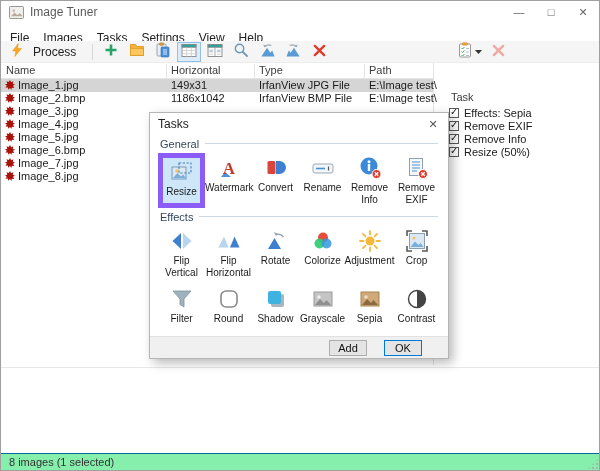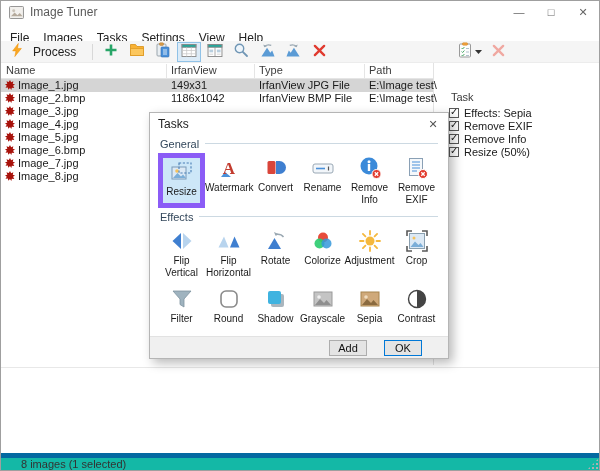--- a/index.html
+++ b/index.html
@@ -44,21 +44,21 @@
 
   
   .taskpanel { position:absolute; top:62px; left:440px; right:0; bottom:105px; background:#fff;margin-top:27px; }
   .taskpanel .tp-header { height:16px; padding-left:10px; font-size:11px; color:#3c3c3c; padding-top:1px; }
   .titem { height:13px; display:flex; align-items:center; padding-left:8px; font-size:11px; gap:5px; }
   .cb { width:10px; height:10px; border:1px solid #5a5a5a; background:#fff; position:relative; flex:0 0 auto; }
   .cb .mark { position:absolute; left:0px; top:-3px; font-size:10px; color:#1a1a1a; }
 
   
   .lowerpane { position:absolute; left:0; right:0; top:366px; height:88px; background:#fff; border-top:1px solid #e8e8e8; }
-  .statusbar { position:absolute; left:0; right:0; bottom:0; height:17px; background:#14b8a6; border-top:5px solid #0369a1; font-size:11px; color:#333; display:flex; align-items:center; padding-left:20px; }
+  .statusbar { position:absolute; left:0; right:0; bottom:0; height:17px; background:#86efac; border-top:1px solid #0369a1; font-size:11px; color:#333; display:flex; align-items:center; padding-left:8px; }
   .grip { position:absolute; right:1px; bottom:1px; width:10px; height:10px;
           background:radial-gradient(circle at 1px 1px,#b0b0b0 1px,transparent 1.2px);
           background-size:4px 4px; clip-path:polygon(100% 0,100% 100%,0 100%); }
 
   
   .dialog { position:absolute; left:148px; top:111px; width:300px; height:247px; background:#fff; border:1px solid #b5b5b5; box-shadow:4px 4px 10px rgba(0,0,0,0.28); z-index:10; }
   .dlg-titlebar { height:22px; display:flex; align-items:center; padding-left:8px; }
   .dlg-title { font-size:12px; color:#222; }
   .dlg-close { margin-left:auto; width:30px; height:22px; display:flex; align-items:center; justify-content:center; color:#555; font-size:11px; }
   .dlg-body { padding:0 8px; }
@@ -193,21 +193,21 @@
           <span><svg viewBox="0 0 14 14" width="13" height="13">
               <path d="M2 2L12 12M12 2L2 12" stroke="#f0a8a1" stroke-width="2.5" stroke-linecap="round"></path>
             </svg></span>
         </div>
     </div>
   </div>
 
   <div class="filelist">
     <div class="list-header" id="list-header">
         <span class="hcol" style="left: 5px;">Name</span>
-        <span class="hcol" style="left: 170px;">IrfanView</span>
+        <span class="hcol" style="left: 170px;">Horizontal</span>
         <span class="hcol" style="left: 258px;">Type</span>
         <span class="hcol" style="left: 368px;">Path</span>
         <span class="hsep" style="left: 165px;"></span>
         <span class="hsep" style="left: 253px;"></span>
         <span class="hsep" style="left: 363px;"></span>
       </div>
     <div class="rows" id="rows">
         <div class="row selected">
           <span class="cell-icon"><svg viewBox="0 0 12 12" width="10" height="10">
               <path d="M6 0l1.4 2.6L10 1.5 9.3 4.4 12 5.5 9.6 7l1.6 2.6-3-.3L7.6 12 6 9.6 3.8 11.8 3.6 8.9 0.6 9.4 2.2 6.8 0 5.2l2.8-.8L1.8 1.5l2.7 1z" fill="#a8120b"></path>

